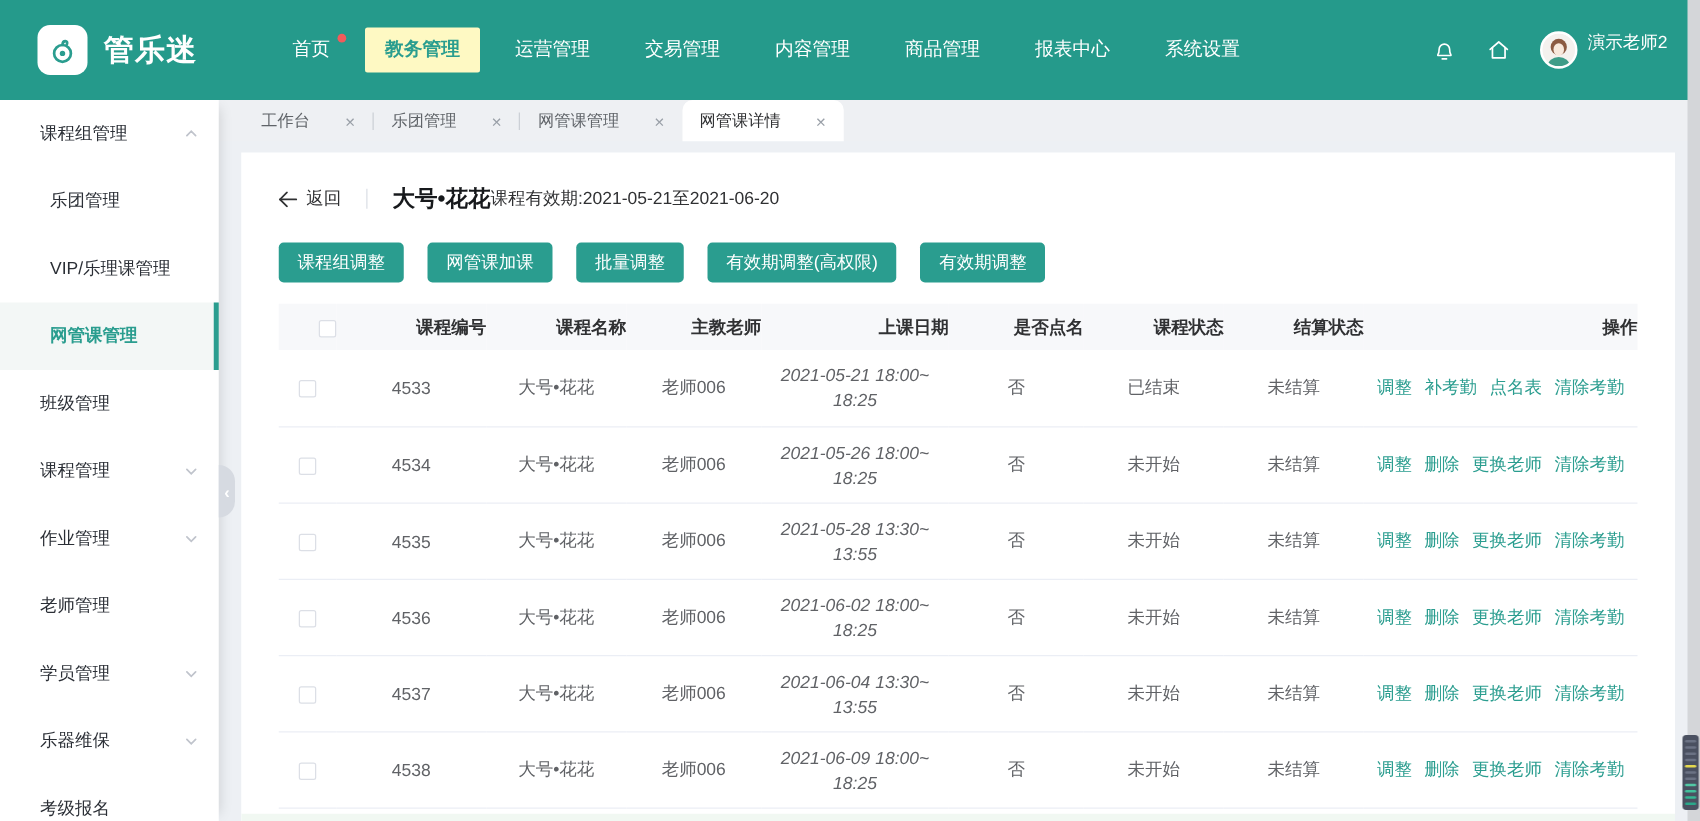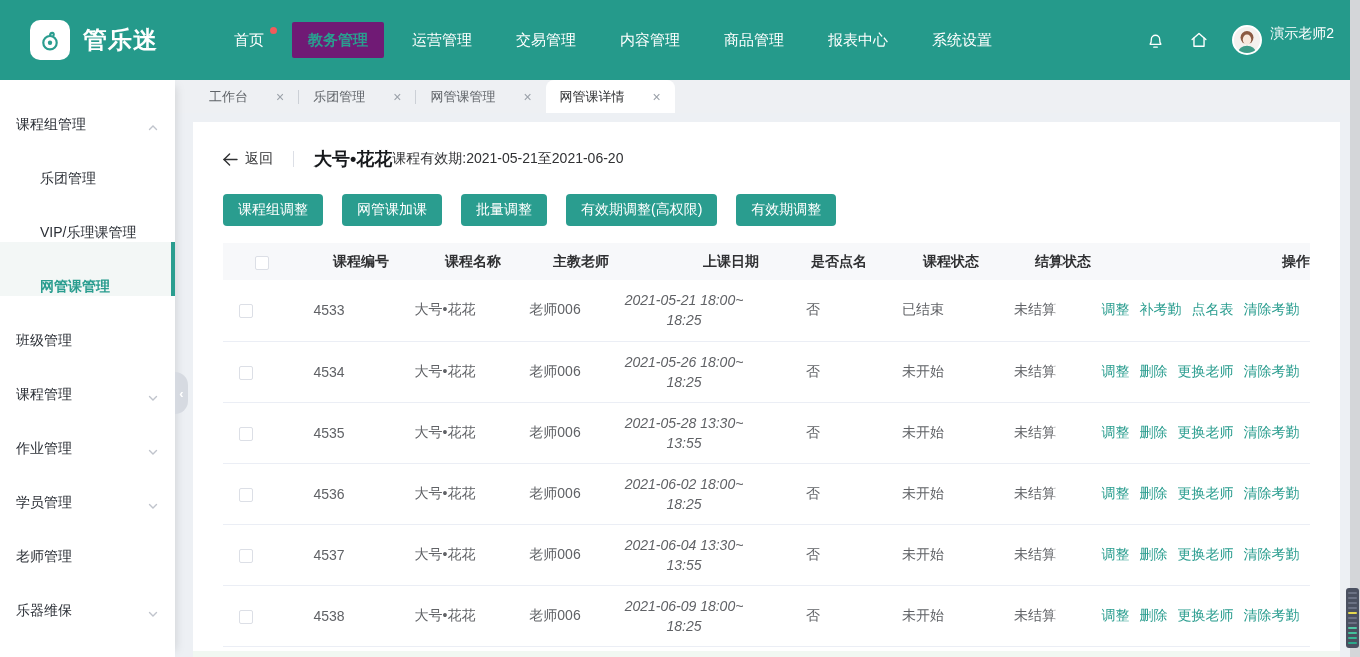--- a/index.html
+++ b/index.html
@@ -6,32 +6,32 @@
   html,body { width:1360px; height:657px; overflow:hidden; }
   body { font-family:"Liberation Sans","DejaVu Sans",sans-serif; background:#edf0f4; position:relative; }
 
   
   .navbar { height:80px; background:#259a8b; display:flex; align-items:center; padding:0 26px 0 30px; position:relative; z-index:10; }
   .brand { display:flex; align-items:center; gap:13px; cursor:pointer; }
   .logo-box { width:40px; height:40px; background:#fff; border-radius:10px; display:flex; align-items:center; justify-content:center; }
   .brand-name { color:#fff; font-size:24px; font-weight:bold; letter-spacing:1px; }
   .nav-menu { display:flex; align-items:center; gap:12px; margin-left:60px; }
   .nav-item { position:relative; color:#fff; font-size:15px; height:36px; line-height:36px; padding:0 16px; cursor:pointer; white-space:nowrap; }
-  .nav-item.active { background:#701a75; color:#2a9d8f; border-radius:2px; font-weight:bold; }
+  .nav-item.active { background:#fef9c3; color:#2a9d8f; border-radius:2px; font-weight:bold; }
   .dot { position:absolute; top:5px; right:3px; width:7px; height:7px; border-radius:50%; background:#f25b5b; }
   .nav-right { margin-left:auto; display:flex; align-items:center; gap:22px; }
   .nav-icon { width:22px; height:22px; display:flex; align-items:center; justify-content:center; cursor:pointer; }
   .avatar-wrap { display:flex; align-items:flex-start; gap:8px; cursor:pointer; }
   .avatar { width:30px; height:30px; border-radius:50%; overflow:hidden; border:2px solid #fff; background:#f2f2f2; }
   .user-name { color:#fff; font-size:14px; }
 
   
   .layout { display:flex; height:577px; }
   .sidebar { width:175px; background:#fff; position:relative; box-shadow:6px 0 10px -6px rgba(0,0,0,.15); z-index:5; }
-  .side-item { height:54px; display:flex; align-items:flex-end; padding:0 16px 0 16px; font-size:14px; color:#2b2f36; cursor:pointer; }
+  .side-item { height:54px; display:flex; align-items:center; padding:0 16px 0 32px; font-size:14px; color:#2b2f36; cursor:pointer; }
   .side-item.sub { padding-left:40px; }
   .side-item.active { color:#2a9d8f; background:#f3f7f6; border-right:4px solid #2a9d8f; font-weight:bold; }
   .chev { margin-left:auto; display:flex; }
   .chev.up svg { transform:rotate(180deg); }
   .collapse-handle { position:absolute; right:-13px; top:292px; width:13px; height:42px; background:#d6dae1; border-radius:0 14px 14px 0; color:#fff; display:flex; align-items:center; justify-content:center; font-size:13px; font-weight:bold; cursor:pointer; z-index:6; }
 
   .main { flex:1; position:relative; background:#edf0f4; min-width:0; }
 
   
   .tabbar { height:33px; background:#eef0f3; display:flex; align-items:stretch; padding-left:20px; }
@@ -151,29 +151,29 @@
         </div>
         <div class="side-item ">
           <span>作业管理</span>
           <span class="chev down">
             <svg width="12" height="12" viewBox="0 0 12 12">
               <path d="M2.5 4.5 L6 8 L9.5 4.5" stroke="#c0c4cc" stroke-width="1.4" fill="none" stroke-linecap="round"></path>
             </svg>
           </span>
         </div>
         <div class="side-item ">
+          <span>老师管理</span>
+        </div>
+        <div class="side-item ">
           <span>学员管理</span>
           <span class="chev down">
             <svg width="12" height="12" viewBox="0 0 12 12">
               <path d="M2.5 4.5 L6 8 L9.5 4.5" stroke="#c0c4cc" stroke-width="1.4" fill="none" stroke-linecap="round"></path>
             </svg>
           </span>
-        </div>
-        <div class="side-item ">
-          <span>老师管理</span>
         </div>
         <div class="side-item ">
           <span>乐器维保</span>
           <span class="chev down">
             <svg width="12" height="12" viewBox="0 0 12 12">
               <path d="M2.5 4.5 L6 8 L9.5 4.5" stroke="#c0c4cc" stroke-width="1.4" fill="none" stroke-linecap="round"></path>
             </svg>
           </span>
         </div>
         <div class="side-item ">

